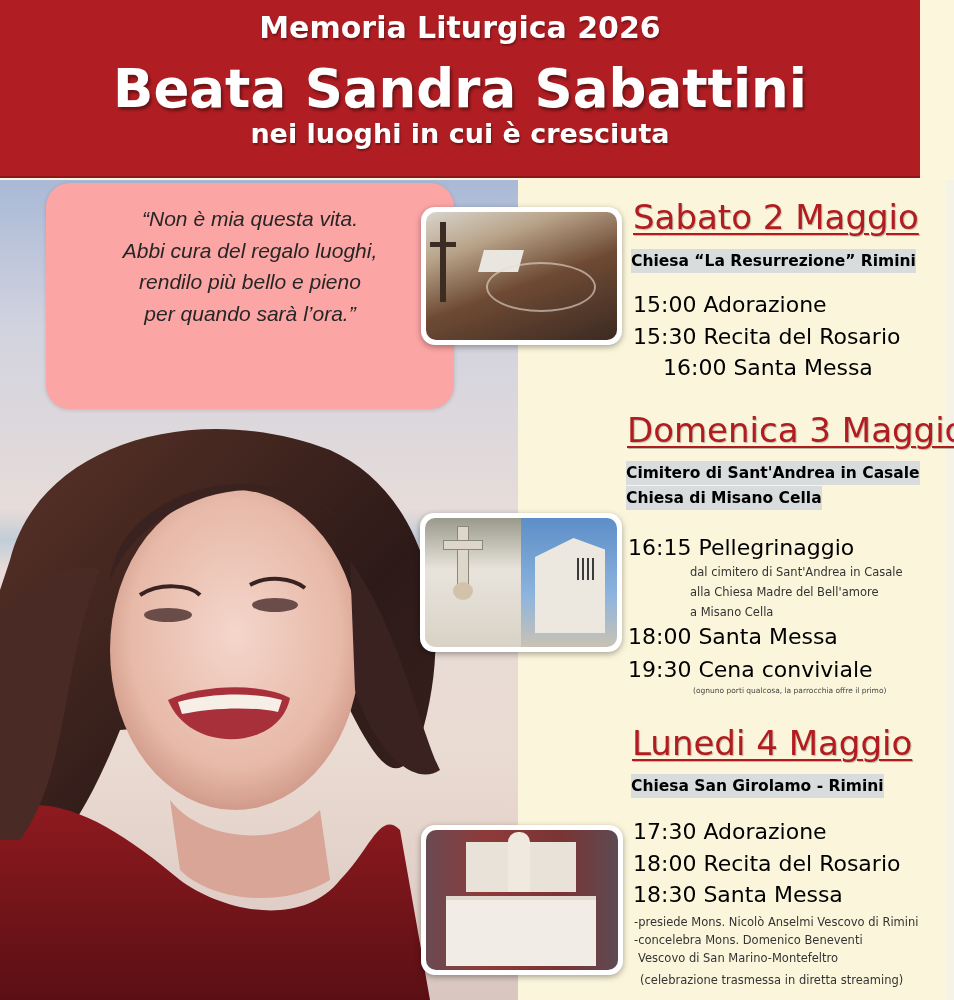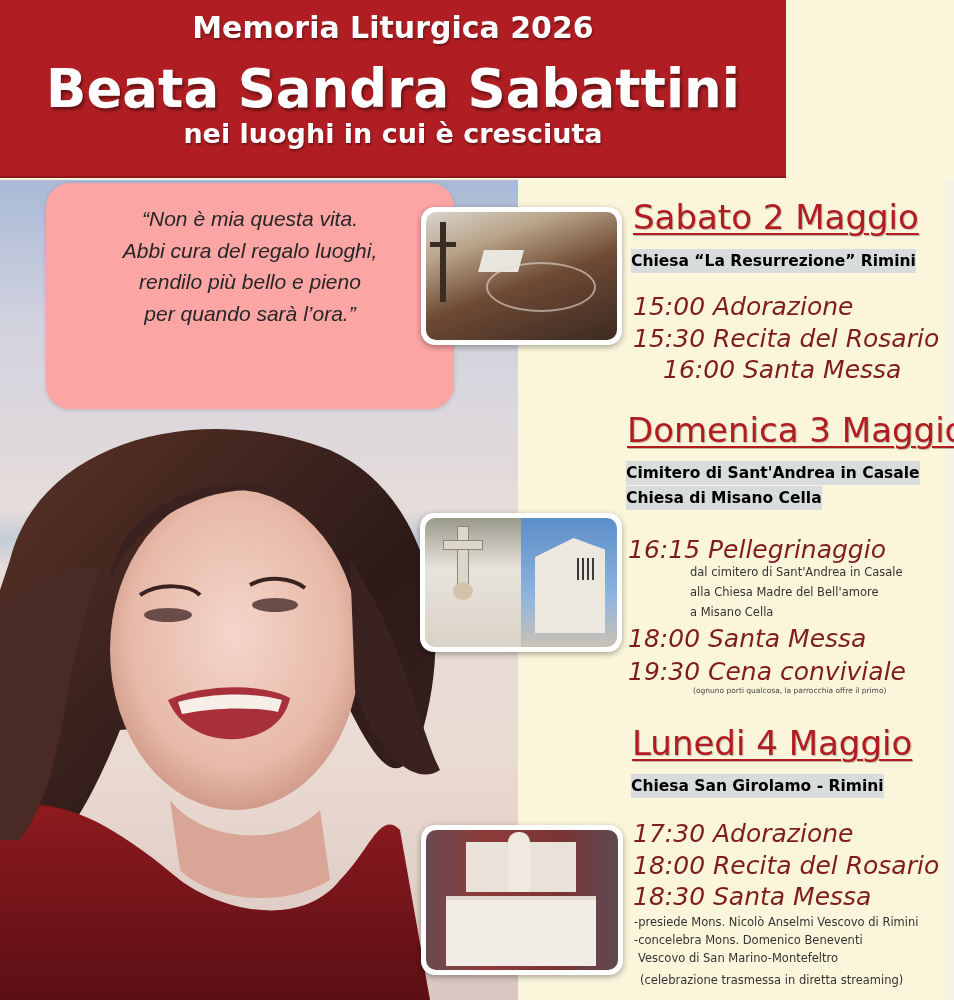--- a/index.html
+++ b/index.html
@@ -1,21 +1,21 @@
 <!DOCTYPE html>
 <html><head>
 <meta charset="utf-8">
 <style>
   * { box-sizing: border-box; margin: 0; padding: 0; }
   html, body { width: 954px; height: 1000px; overflow: hidden; background: #fbf6dc; }
   body { position: relative; font-family: "DejaVu Sans", sans-serif; }
 
   
   .header {
-    position: absolute; left: 0; top: 0; width: 786px; height: 178px;
+    position: absolute; left: 0; top: 0; width: 920px; height: 178px;
     background: #b01e23;
     text-align: center; color: #fff;
     border-bottom: 2px solid #8e1519;
   }
   .header .kicker { position: absolute; top: 10px; left: 0; right: 0; font-size: 30px; font-weight: bold; letter-spacing: 0px; text-shadow: 1px 2px 2px rgba(0,0,0,0.35); }
   .header .title { position: absolute; top: 58px; left: 0; right: 0; font-size: 53px; font-weight: bold; text-shadow: 2px 3px 3px rgba(0,0,0,0.4); }
   .header .subtitle { position: absolute; top: 118px; left: 0; right: 0; font-size: 27px; font-weight: bold; text-shadow: 1px 2px 2px rgba(0,0,0,0.35); }
 
   
   .photo-area {
@@ -54,21 +54,21 @@
   .thumb3 { left: 421px; top: 825px; width: 202px; height: 150px; }
   .day-title {
     position: absolute; font-family: "DejaVu Sans", sans-serif; font-weight: normal; color: #b21b1f;
     font-size: 34px; text-decoration: underline; text-decoration-thickness: 2px; text-underline-offset: 4px;
     text-shadow: 1px 1px 1px rgba(0,0,0,0.25); white-space: nowrap;
   }
   .venue {
     position: absolute; background: #d9dcdc; color: #000000; font-weight: bold;
     font-family: "DejaVu Sans", sans-serif; font-size: 15.5px; line-height: 24px; padding: 0 0; white-space: nowrap;
   }
-  .event { position: absolute; font-family: "DejaVu Sans", sans-serif; font-size: 25px; color: #7f1d1d; white-space: nowrap; font-style: italic; }
+  .event { position: absolute; font-family: "DejaVu Sans", sans-serif; font-size: 22px; color: #000000; white-space: nowrap; }
   .note { position: absolute; font-family: "DejaVu Sans", sans-serif; font-size: 11.5px; color: #333; white-space: nowrap; line-height: 18px; }
   .tiny { position: absolute; font-family: "DejaVu Sans", sans-serif; font-size: 7.5px; color: #444; white-space: nowrap; }
 </style>
 </head>
 <body>
 
 <div class="header">
   <div class="kicker">Memoria Liturgica 2026</div>
   <div class="title">Beata Sandra Sabattini</div>
   <div class="subtitle">nei luoghi in cui è cresciuta</div>

